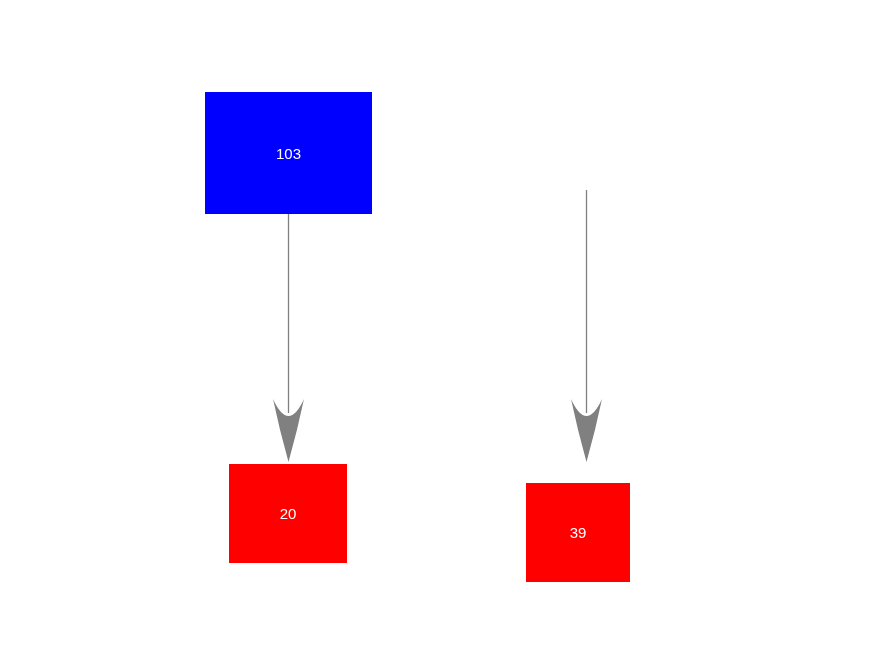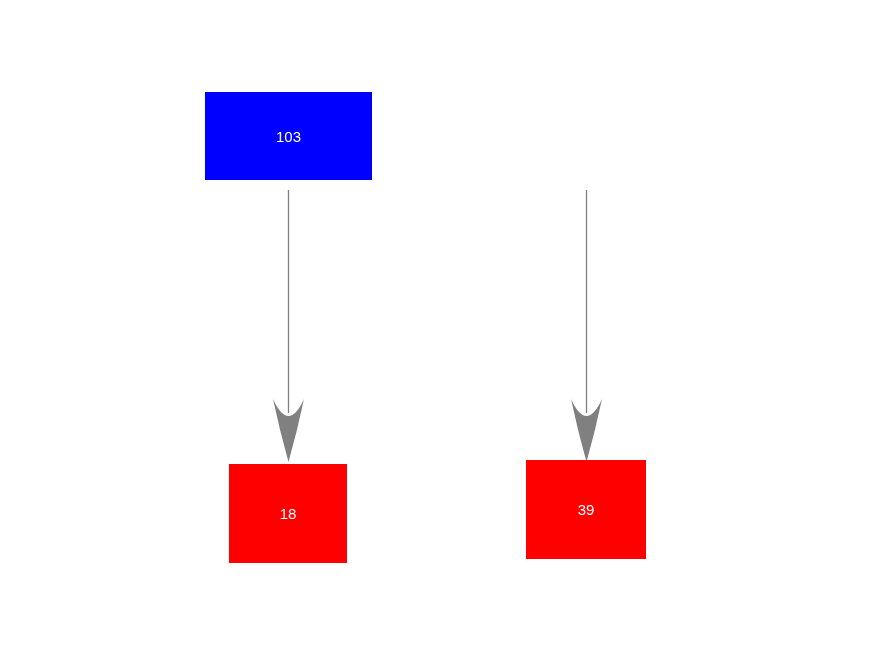--- a/index.html
+++ b/index.html
@@ -20,24 +20,24 @@
     display: flex;
     align-items: center;
     justify-content: center;
     color: #ffffff;
     font-size: 15px;
     line-height: 1;
   }
   .node-blue { background: #0000ff; }
   .node-red  { background: #ff0000; }
 
-  #node-top-left     { left: 205px; top: 92px;  width: 167px; height: 88px; }
+  #node-top-left     { left: 205px; top: 92px;  width: 167px; height: 122px; }
   #node-top-right    { left: 503px; top: 92px;  width: 167px; height: 97px; }
   #node-bottom-left  { left: 229px; top: 464px; width: 118px; height: 99px; }
-  #node-bottom-right { left: 526px; top: 460px; width: 120px; height: 99px; }
+  #node-bottom-right { left: 526px; top: 483px; width: 104px; height: 99px; }
 
   .edges-layer {
     position: absolute;
     left: 0;
     top: 0;
     width: 876px;
     height: 656px;
     pointer-events: none;
   }
 </style>
@@ -58,20 +58,20 @@
       <path d="M 571 399 Q 586.5 433 602 399 Q 595.5 430 586.5 462 Q 577.5 430 571 399 Z" fill="#808080"></path>
     </g>
   </svg>
 
   <div class="node node-blue" id="node-top-left">
     <span>103</span>
   </div>
 
 
   <div class="node node-red" id="node-bottom-left">
-    <span>18</span>
+    <span>20</span>
   </div>
 
   <div class="node node-red" id="node-bottom-right">
     <span>39</span>
   </div>
 
 </div>
 
 </body></html>

